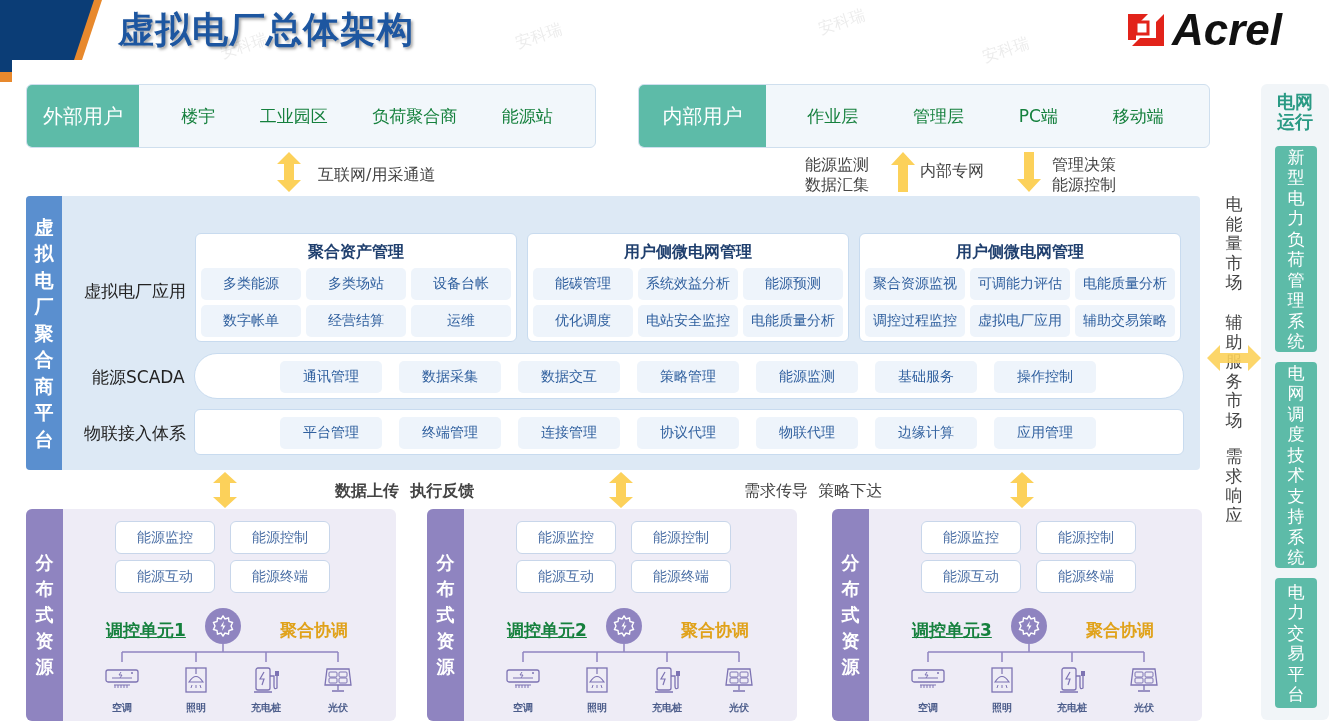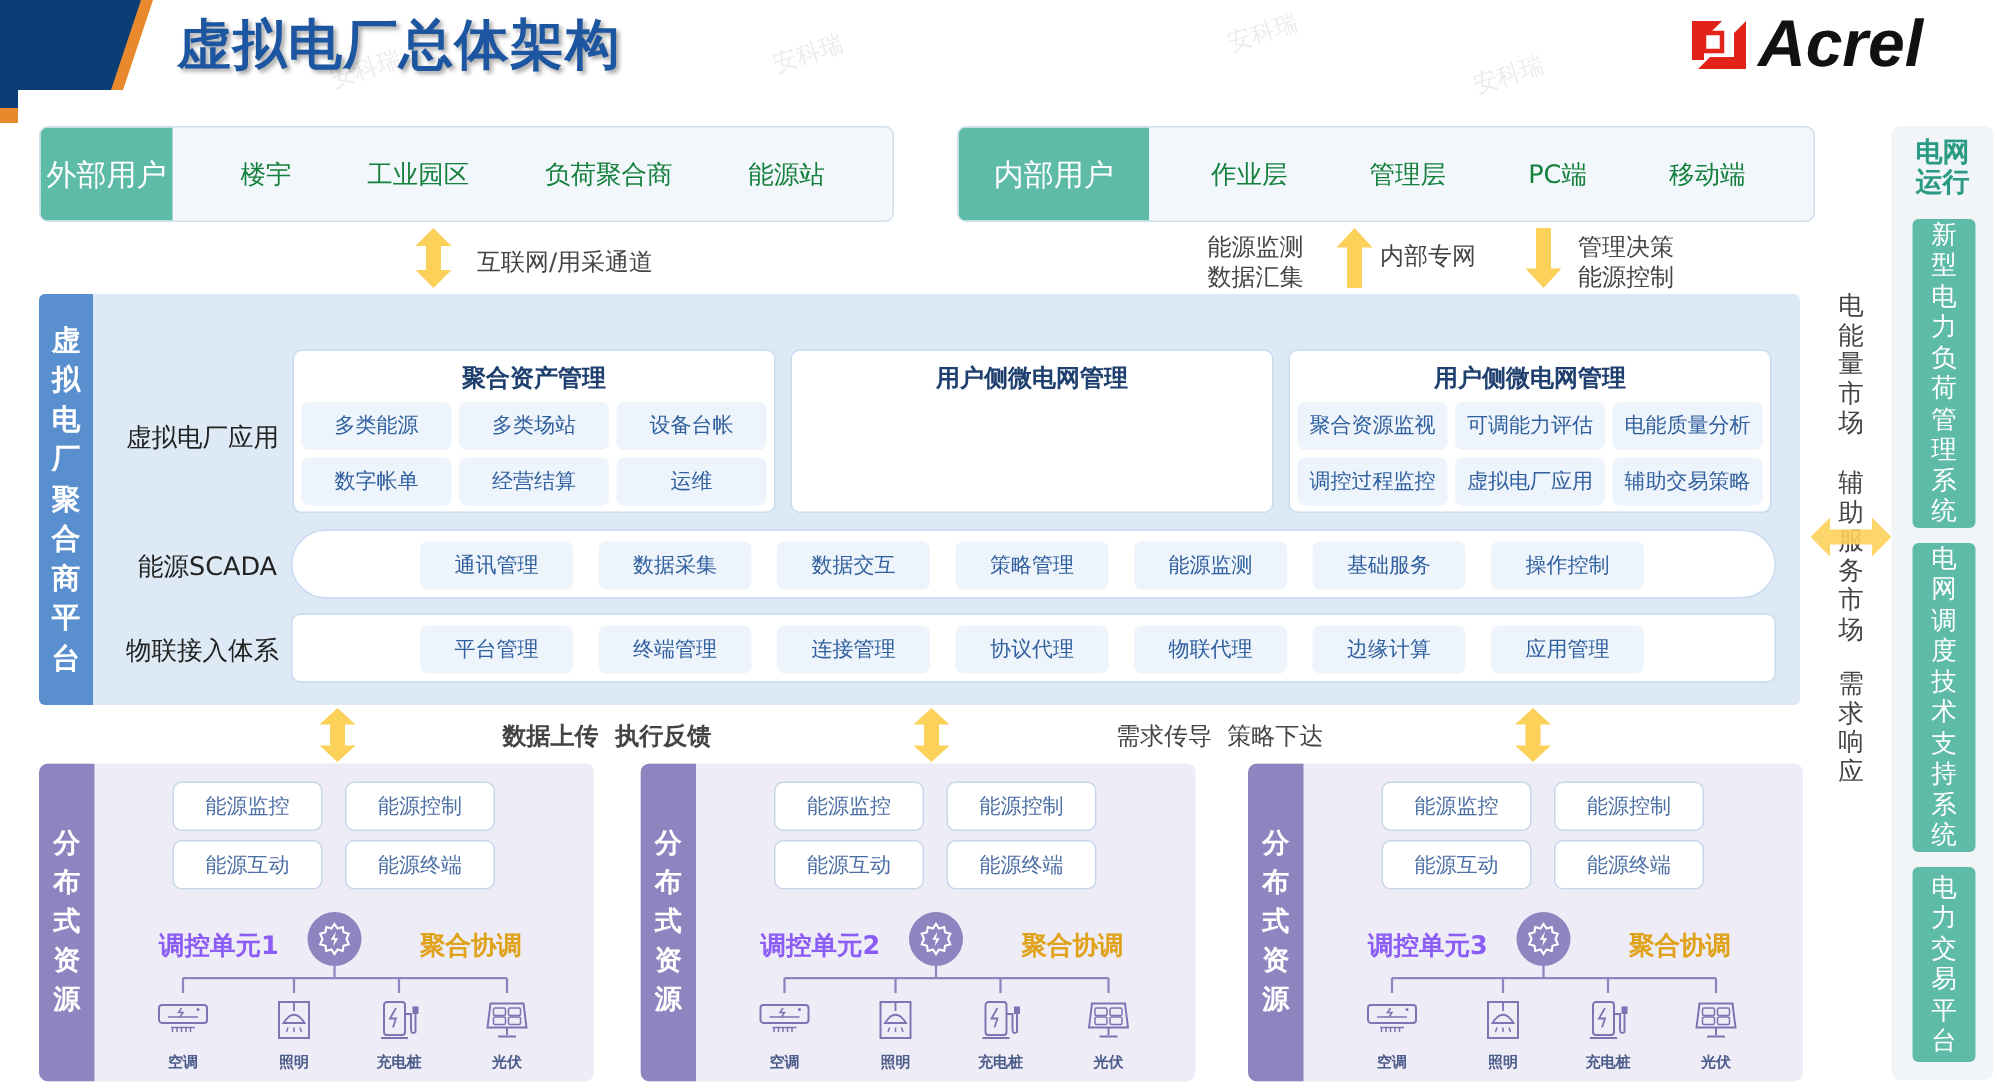--- a/index.html
+++ b/index.html
@@ -59,21 +59,21 @@
   .gridops-title { position: absolute; left: 0; top: 8px; width: 68px; text-align: center; color: #2a9a84; font-weight: bold; font-size: 18px; line-height: 20px; }
   .gridops-box { position: absolute; left: 14px; width: 42px; background: #5dbba8; border-radius: 4px; color: #fff; font-size: 17px;
                  display: flex; flex-direction: column; align-items: center; justify-content: center; line-height: 20.5px; }
 
   
   .dist { position: absolute; top: 509px; width: 370px; height: 212px; background: #eeecf6; border-radius: 6px; overflow: hidden; }
   .dist-side { position: absolute; left: 0; top: 0; width: 37px; height: 212px; background: #8f84c0; color: #fff; font-weight: bold;
                font-size: 18px; display: flex; flex-direction: column; align-items: center; justify-content: center; line-height: 26px; }
   .dist-func { position: absolute; width: 100px; height: 33px; background: #fff; border: 1px solid #c8d6ea; border-radius: 6px;
                color: #4b6fa5; font-size: 14px; display: flex; align-items: center; justify-content: center; }
-  .unit-label { position: absolute; top: 110px; font-size: 17px; font-weight: bold; color: #8b5cf6; }
+  .unit-label { position: absolute; top: 110px; font-size: 17px; font-weight: bold; color: #15803d; text-decoration: underline; }
   .coord-label { position: absolute; top: 110px; font-size: 17px; font-weight: bold; color: #e0a21a; }
   .gear { position: absolute; top: 99px; width: 36px; height: 36px; border-radius: 50%; background: #8f84c0; display: flex; align-items: center; justify-content: center; }
   .tree { position: absolute; left: 0; top: 0; }
   .dev { position: absolute; top: 157px; width: 50px; text-align: center; }
   .dev-icon { width: 36px; height: 28px; margin: 0 auto; }
   .dev-label { font-size: 10px; font-weight: bold; color: #4b5c8a; margin-top: 7px; }
 </style>
 </head>
 <body>
 
@@ -96,21 +96,21 @@
     <svg width="40" height="40" viewBox="0 0 40 40">
       <path d="M2 4 H22 L14 12 H10 V30 H2 Z" fill="#e2231a"></path>
       <path d="M10 12 H22 V24 H10 Z" fill="none" stroke="#e2231a" stroke-width="3"></path>
       <path d="M38 4 V36 H6 L14 28 H30 V12 Z" fill="#e2231a"></path>
     </svg>
   </div>
   <div class="logo-text">Acrel</div>
 </div>
 
 <div class="userbar" style="left:26px;width:570px;">
-  <div class="ub-head" style="width:88px;">外部用户</div>
+  <div class="ub-head" style="width:112px;">外部用户</div>
   <div class="ub-items" style="padding-left:20px;padding-right:20px;">
     <span class="ub-item">楼宇</span>
     <span class="ub-item">工业园区</span>
     <span class="ub-item">负荷聚合商</span>
     <span class="ub-item">能源站</span>
   </div>
 </div>
 
 <div class="userbar" style="left:638px;width:572px;">
   <div class="ub-head" style="width:127px;">内部用户</div>
@@ -165,20 +165,28 @@
       <div class="app-cell">多类场站</div>
       <div class="app-cell">设备台帐</div>
       <div class="app-cell">数字帐单</div>
       <div class="app-cell">经营结算</div>
       <div class="app-cell">运维</div>
     </div>
   </div>
 
   <div class="app-group" style="left:501px;">
     <div class="ag-title">用户侧微电网管理</div>
+    <div class="app-grid">
+      <div class="app-cell">能碳管理</div>
+      <div class="app-cell">系统效益分析</div>
+      <div class="app-cell">能源预测</div>
+      <div class="app-cell">优化调度</div>
+      <div class="app-cell">电站安全监控</div>
+      <div class="app-cell">电能质量分析</div>
+    </div>
   </div>
 
   <div class="app-group" style="left:833px;">
     <div class="ag-title">用户侧微电网管理</div>
     <div class="app-grid">
       <div class="app-cell">聚合资源监视</div>
       <div class="app-cell">可调能力评估</div>
       <div class="app-cell">电能质量分析</div>
       <div class="app-cell">调控过程监控</div>
       <div class="app-cell">虚拟电厂应用</div>

